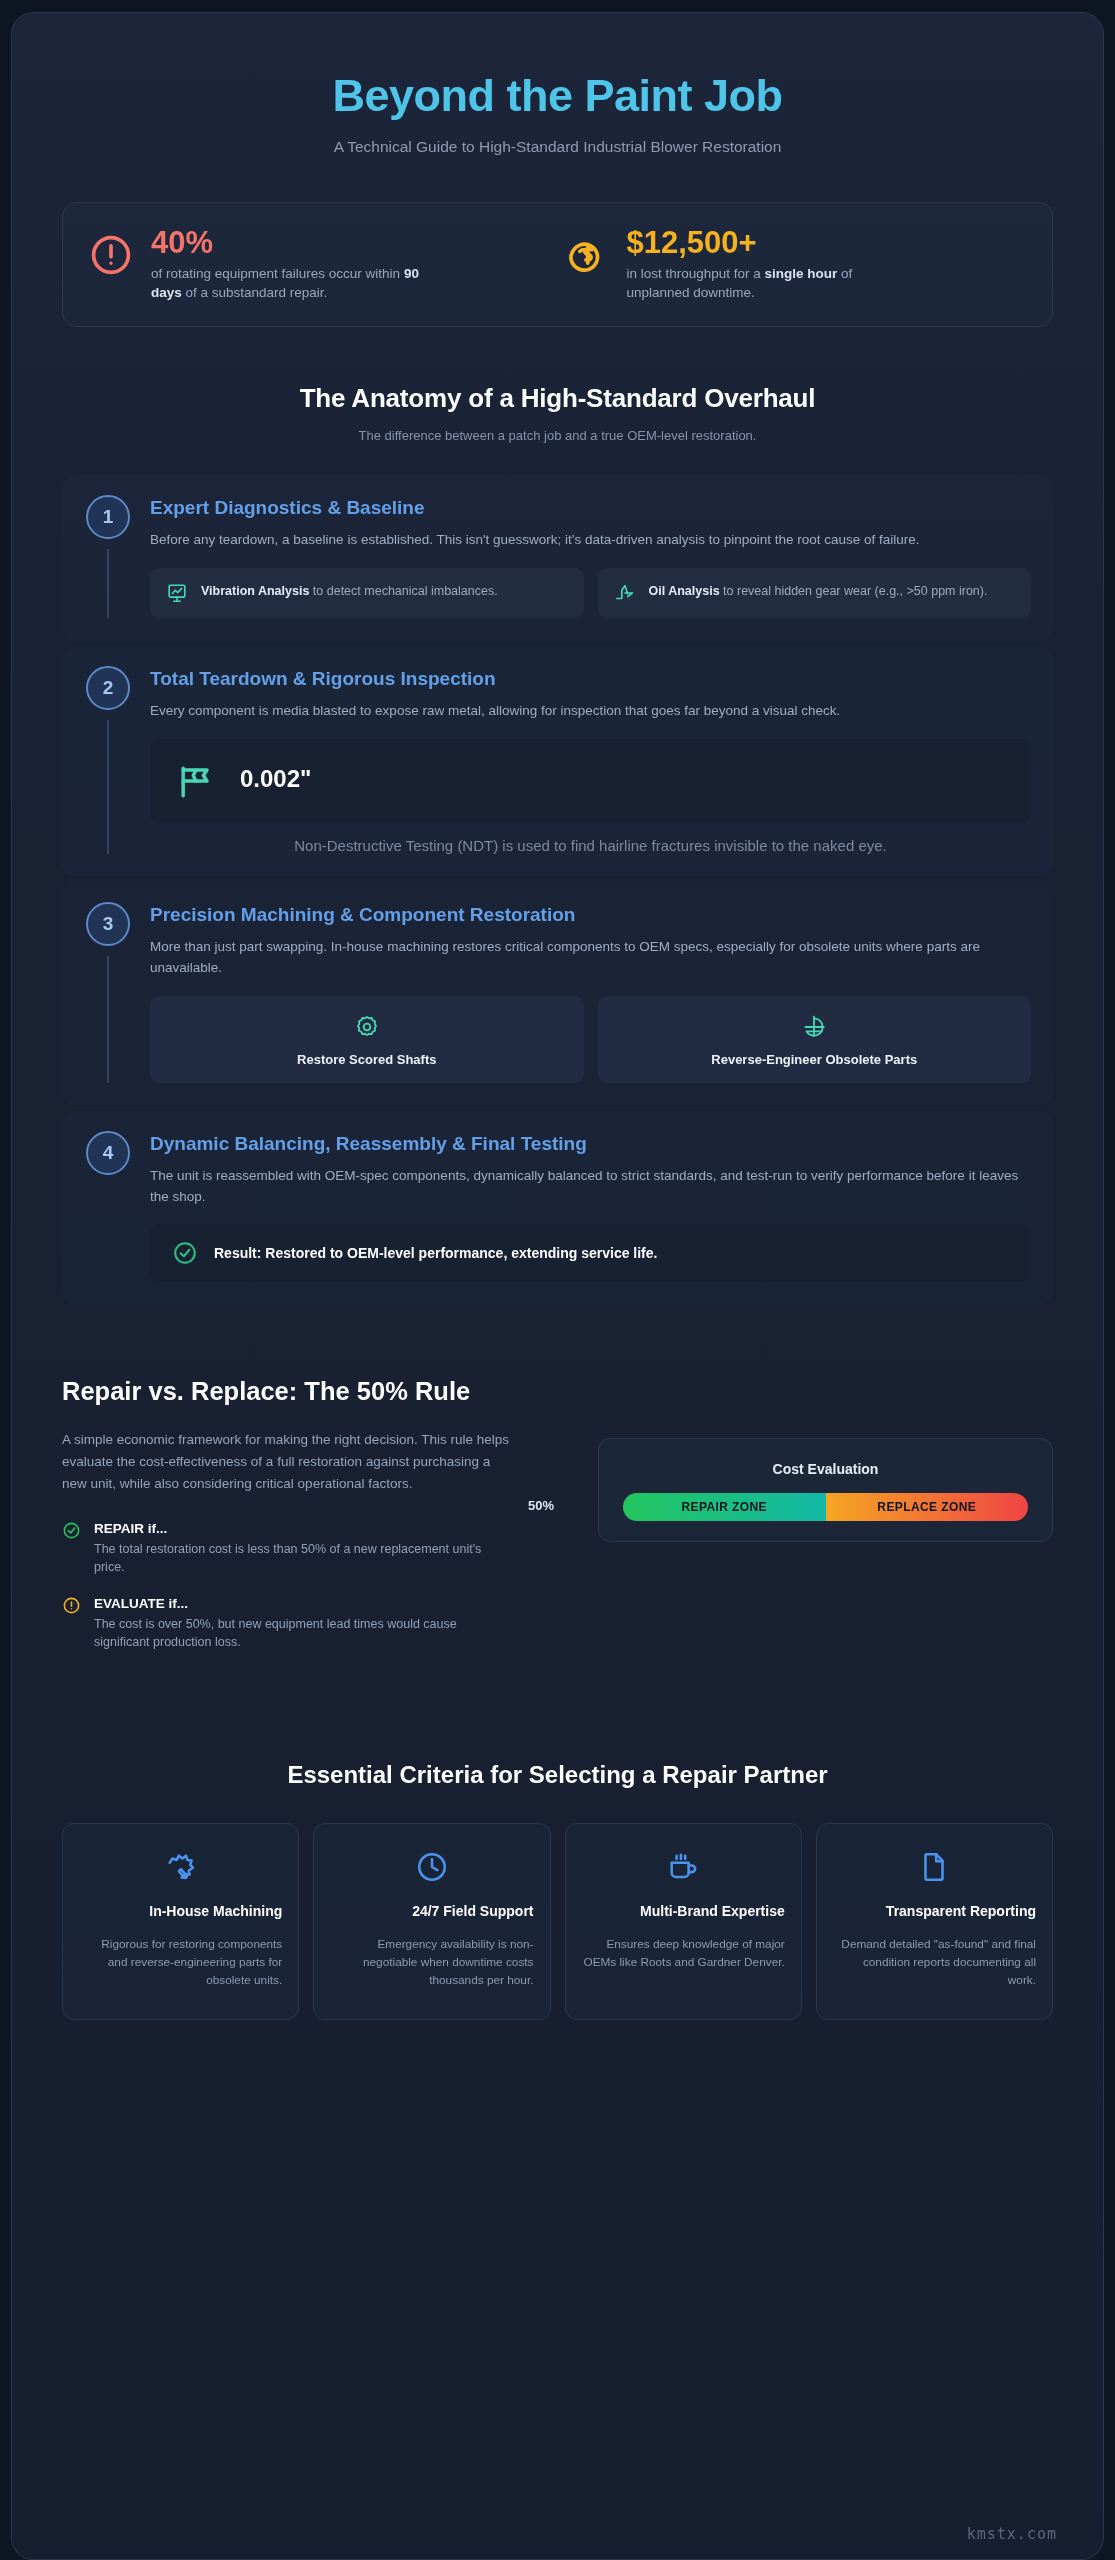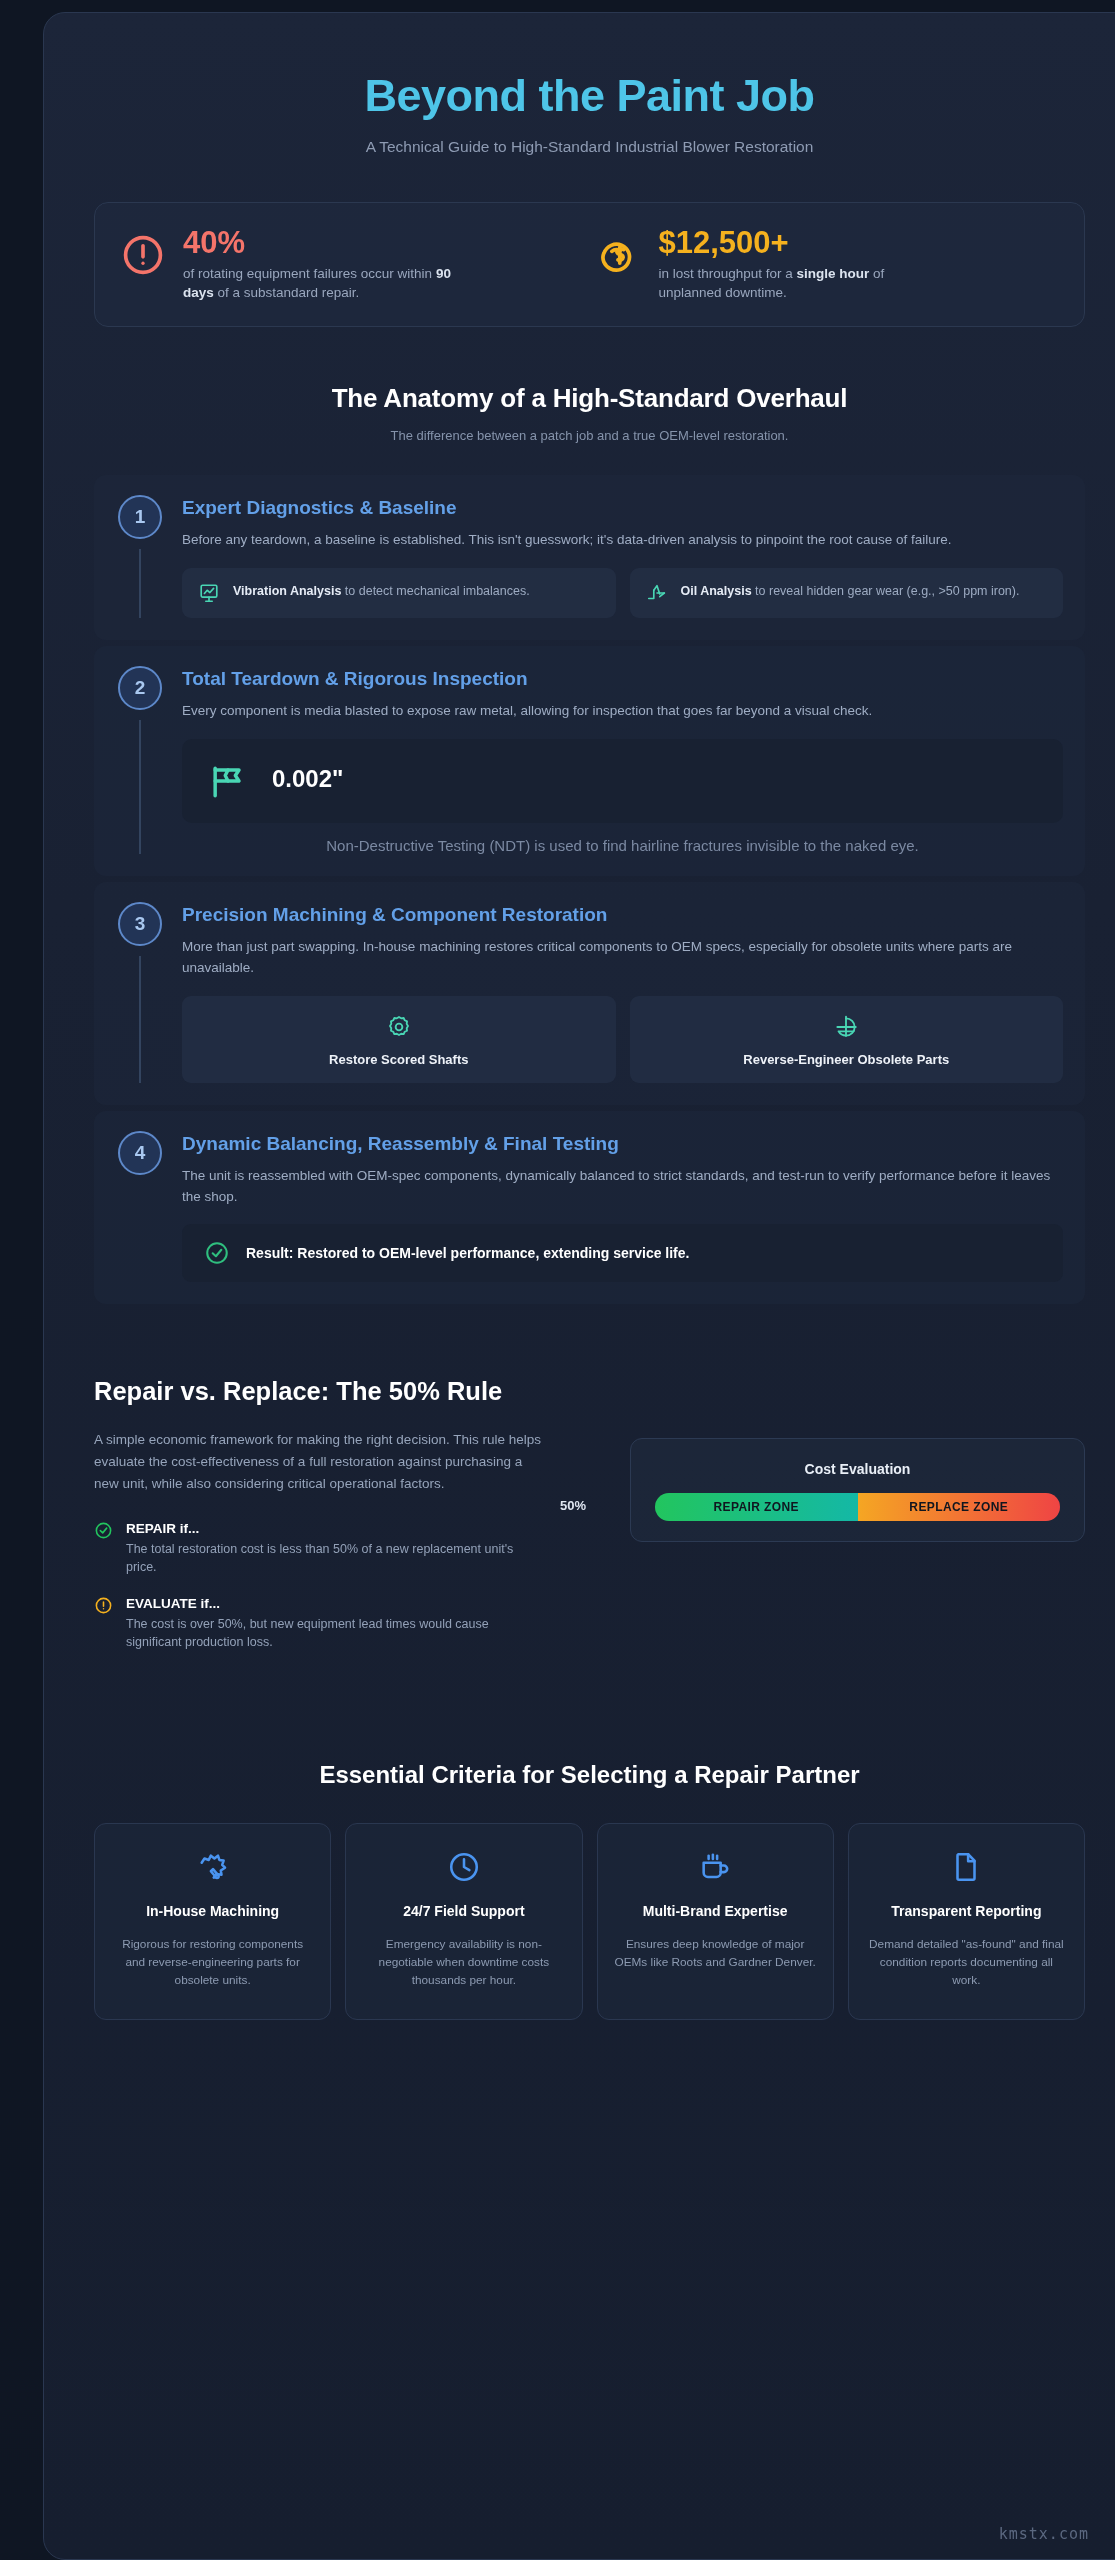--- a/index.html
+++ b/index.html
@@ -8,21 +8,20 @@
     background: #0f1623;
     font-family: "Liberation Sans", sans-serif;
   }
 
   .page {
     width: 957px;
     min-height: 2560px;
     background: #0f1623;
     padding: 12px 11px 0 11px;
     position: relative;
-    margin-left: 32px;
   }
 
   .sheet {
     width: 1093px;
     min-height: 2548px;
     background: linear-gradient(180deg, #1c2539 0%, #192133 35%, #161e2f 100%);
     border-radius: 22px;
     border: 1px solid #2a3750;
     padding: 30px 50px 0 50px;
     position: relative;
@@ -238,21 +237,21 @@
   
   .crit-head { text-align: center; margin-top: 90px; }
   .crit-head h2 { font-size: 24px; font-weight: bold; color: #ffffff; }
   .crit-grid { display: flex; gap: 14px; margin-top: 34px; padding-bottom: 40px; }
   .crit {
     flex: 1;
     background: rgba(32,43,64,0.42);
     border: 1px solid #2a3750;
     border-radius: 12px;
     padding: 26px 16px 30px;
-    text-align: center;
+    text-align: right;
   }
   .crit .ct {
     margin-top: 18px;
     font-size: 14px; font-weight: bold; color: #ffffff; line-height: 1.32;
   }
   .crit .cd {
     margin-top: 14px;
     font-size: 11.8px; color: #8d9bb2; line-height: 1.55;
   }
 

